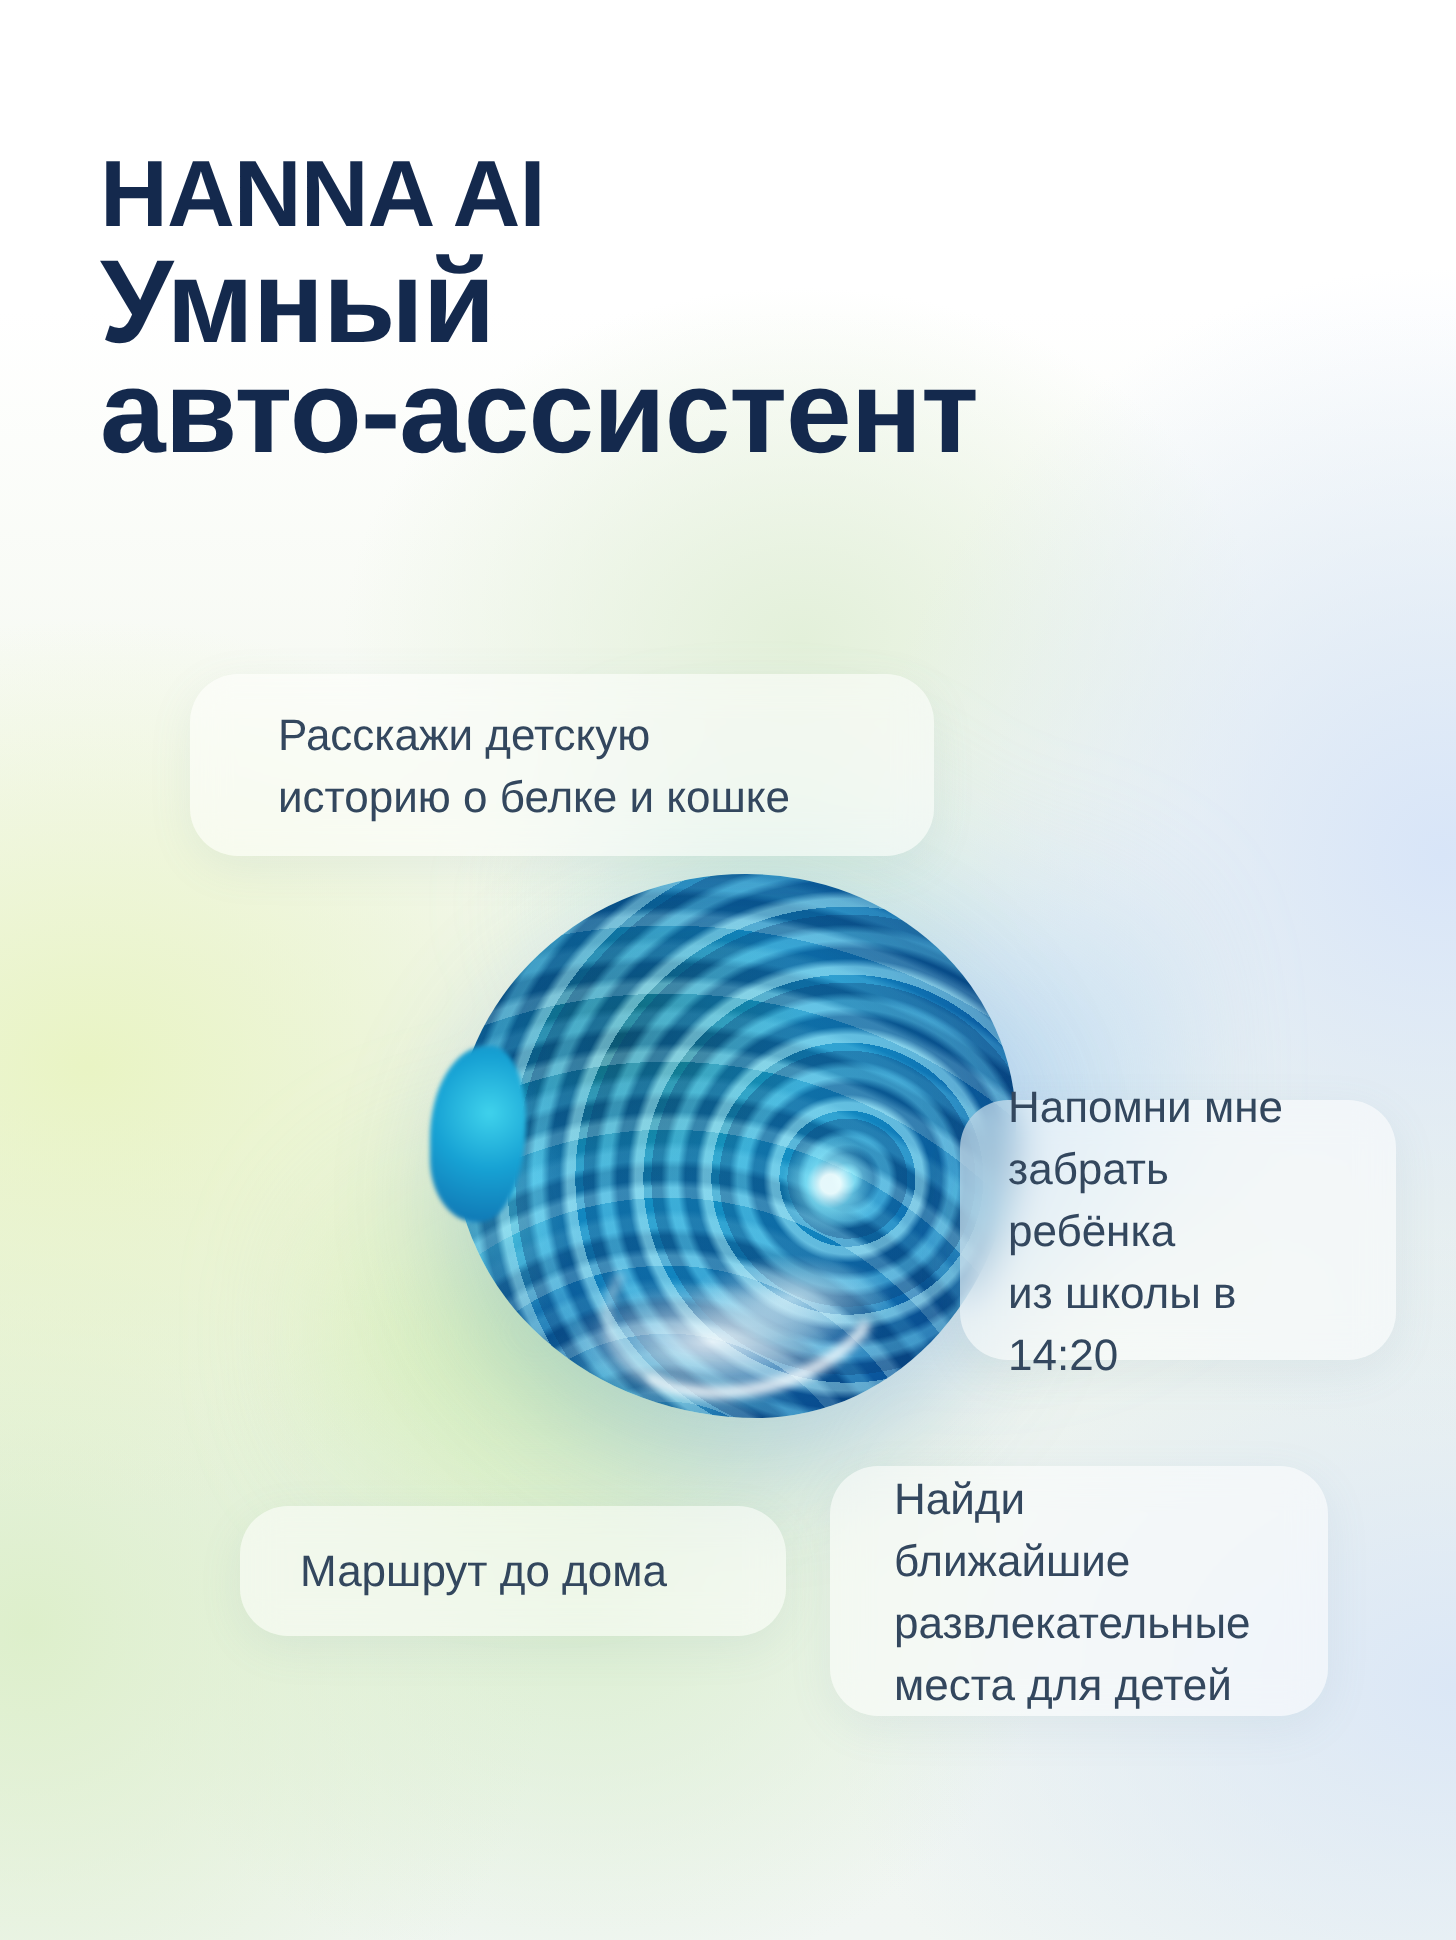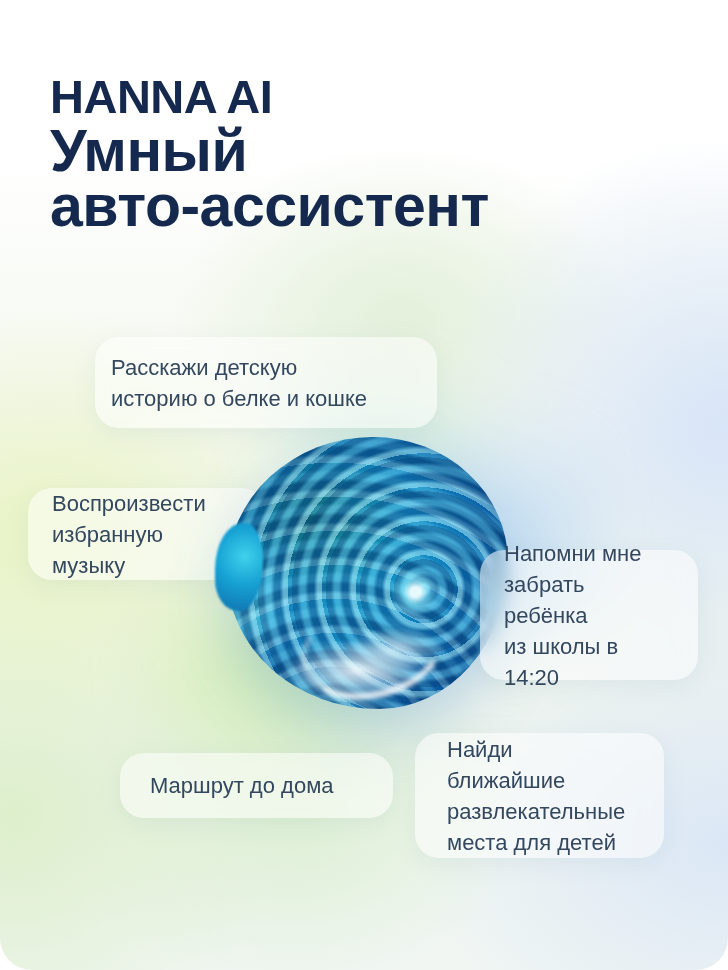--- a/index.html
+++ b/index.html
@@ -13,21 +13,20 @@
     overflow:hidden;
     background-color:#f2f7f3;
     background-image:
       radial-gradient(ellipse 55% 32% at 6% 55%,  #e9f4c4 0%, rgba(233,244,196,0) 72%),
       radial-gradient(ellipse 50% 38% at 2% 84%,  #ddefcb 0%, rgba(221,239,203,0) 72%),
       radial-gradient(ellipse 46% 28% at 40% 83%, #dcefd2 0%, rgba(220,239,210,0) 70%),
       radial-gradient(ellipse 55% 42% at 99% 44%, #d8e5f8 0%, rgba(216,229,248,0) 72%),
       radial-gradient(ellipse 60% 33% at 100% 87%,#dbe7f6 0%, rgba(219,231,246,0) 72%),
       radial-gradient(ellipse 45% 26% at 55% 33%, #e3f0da 0%, rgba(227,240,218,0) 70%),
       linear-gradient(180deg,#ffffff 0%,#ffffff 16%,#f7faf4 34%,#eef4ec 62%,#f1f6f3 100%);
-    border-radius: 32px;
   }
 
   
   .title{
     position:absolute;left:50px;top:70px;z-index:7;
     color:#14294d;
     font-weight:700;
     letter-spacing:-0.5px;
   }
   .title .brand{
@@ -97,21 +96,21 @@
     background:rgba(255,255,255,.52);
     border-radius:24px;
     -webkit-backdrop-filter:blur(9px);
     backdrop-filter:blur(9px);
     box-shadow:0 6px 22px rgba(110,145,170,.10);
     color:#33475e;
     font-size:22px;line-height:31px;
     white-space:pre-line;
   }
   .bubble.behind{z-index:4;}
-  .b-story  {left:95px; top:337px; width:342px; height:91px;  padding:0 16px;}
+  .b-story  {left:95px; top:337px; width:372px; height:91px;  padding:0 44px;}
   .b-screen {left:448px;top:405px; width:209px; height:56px;  padding:0 28px;}
   .b-music  {left:28px; top:488px; width:238px; height:92px;  padding:0 24px;}
   .b-remind {left:480px;top:550px; width:218px; height:130px; padding:0 24px;}
   .b-climate{left:57px; top:640px; width:231px; height:82px;  padding:0 26px;}
   .b-route  {left:120px;top:753px; width:273px; height:65px;  padding:0 30px;}
   .b-places {left:415px;top:733px; width:249px; height:125px; padding:0 32px;}
 </style>
 </head>
 <body>
 
@@ -124,22 +123,20 @@
   </div>
 
   <div class="orb-glow"></div>
 
   <div class="orb"></div>
 
   <div class="bubble b-story">Расскажи детскую
 историю о белке и кошке</div>
 
 
-  <div class="bubble b-music behind">Воспроизвести
-избранную музыку</div>
 
   <div class="bubble b-remind">Напомни мне
 забрать ребёнка
 из школы в 14:20</div>
 
 
   <div class="bubble b-places">Найди ближайшие
 развлекательные
 места для детей</div>
 

